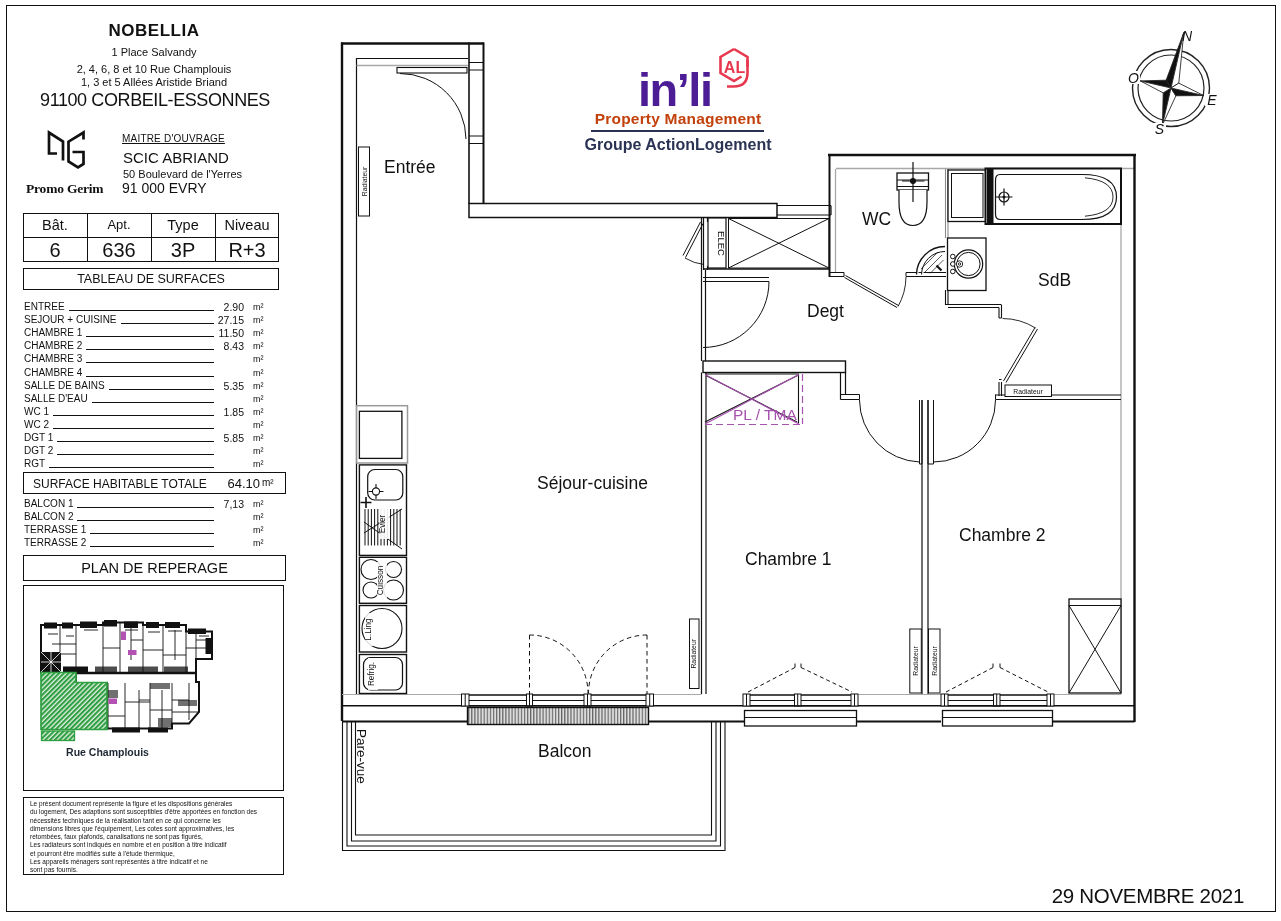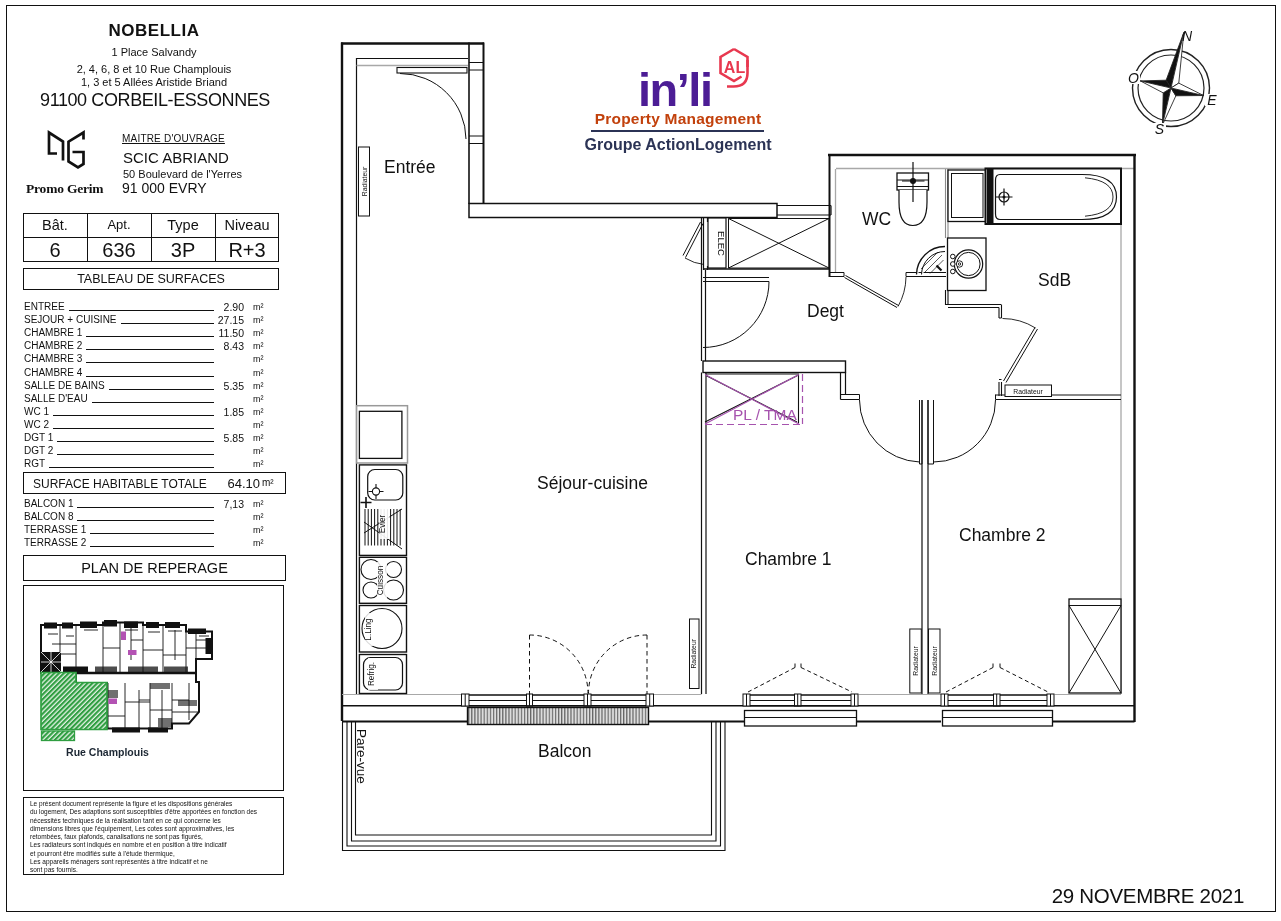--- a/index.html
+++ b/index.html
@@ -135,21 +135,21 @@
 <div class="abs" style="left:33px;top:477px;font-size:12px;">SURFACE HABITABLE TOTALE</div>
 <div class="abs" style="left:200px;top:475.5px;width:60px;text-align:right;font-size:13px;">64.10</div>
 <div class="abs" style="left:262px;top:476.5px;font-size:10px;">m²</div>
 <div class="row" style="top:497.0px;">
     <span class="lab">BALCON 1</span>
     <div class="ln"></div>
     <span class="val">7,13</span>
     <span class="m2">m²</span>
   </div>
 <div class="row" style="top:510.1px;">
-    <span class="lab">BALCON 8</span>
+    <span class="lab">BALCON 2</span>
     <div class="ln"></div>
     <span class="val"></span>
     <span class="m2">m²</span>
   </div>
 <div class="row" style="top:523.2px;">
     <span class="lab">TERRASSE 1</span>
     <div class="ln"></div>
     <span class="val"></span>
     <span class="m2">m²</span>
   </div>

